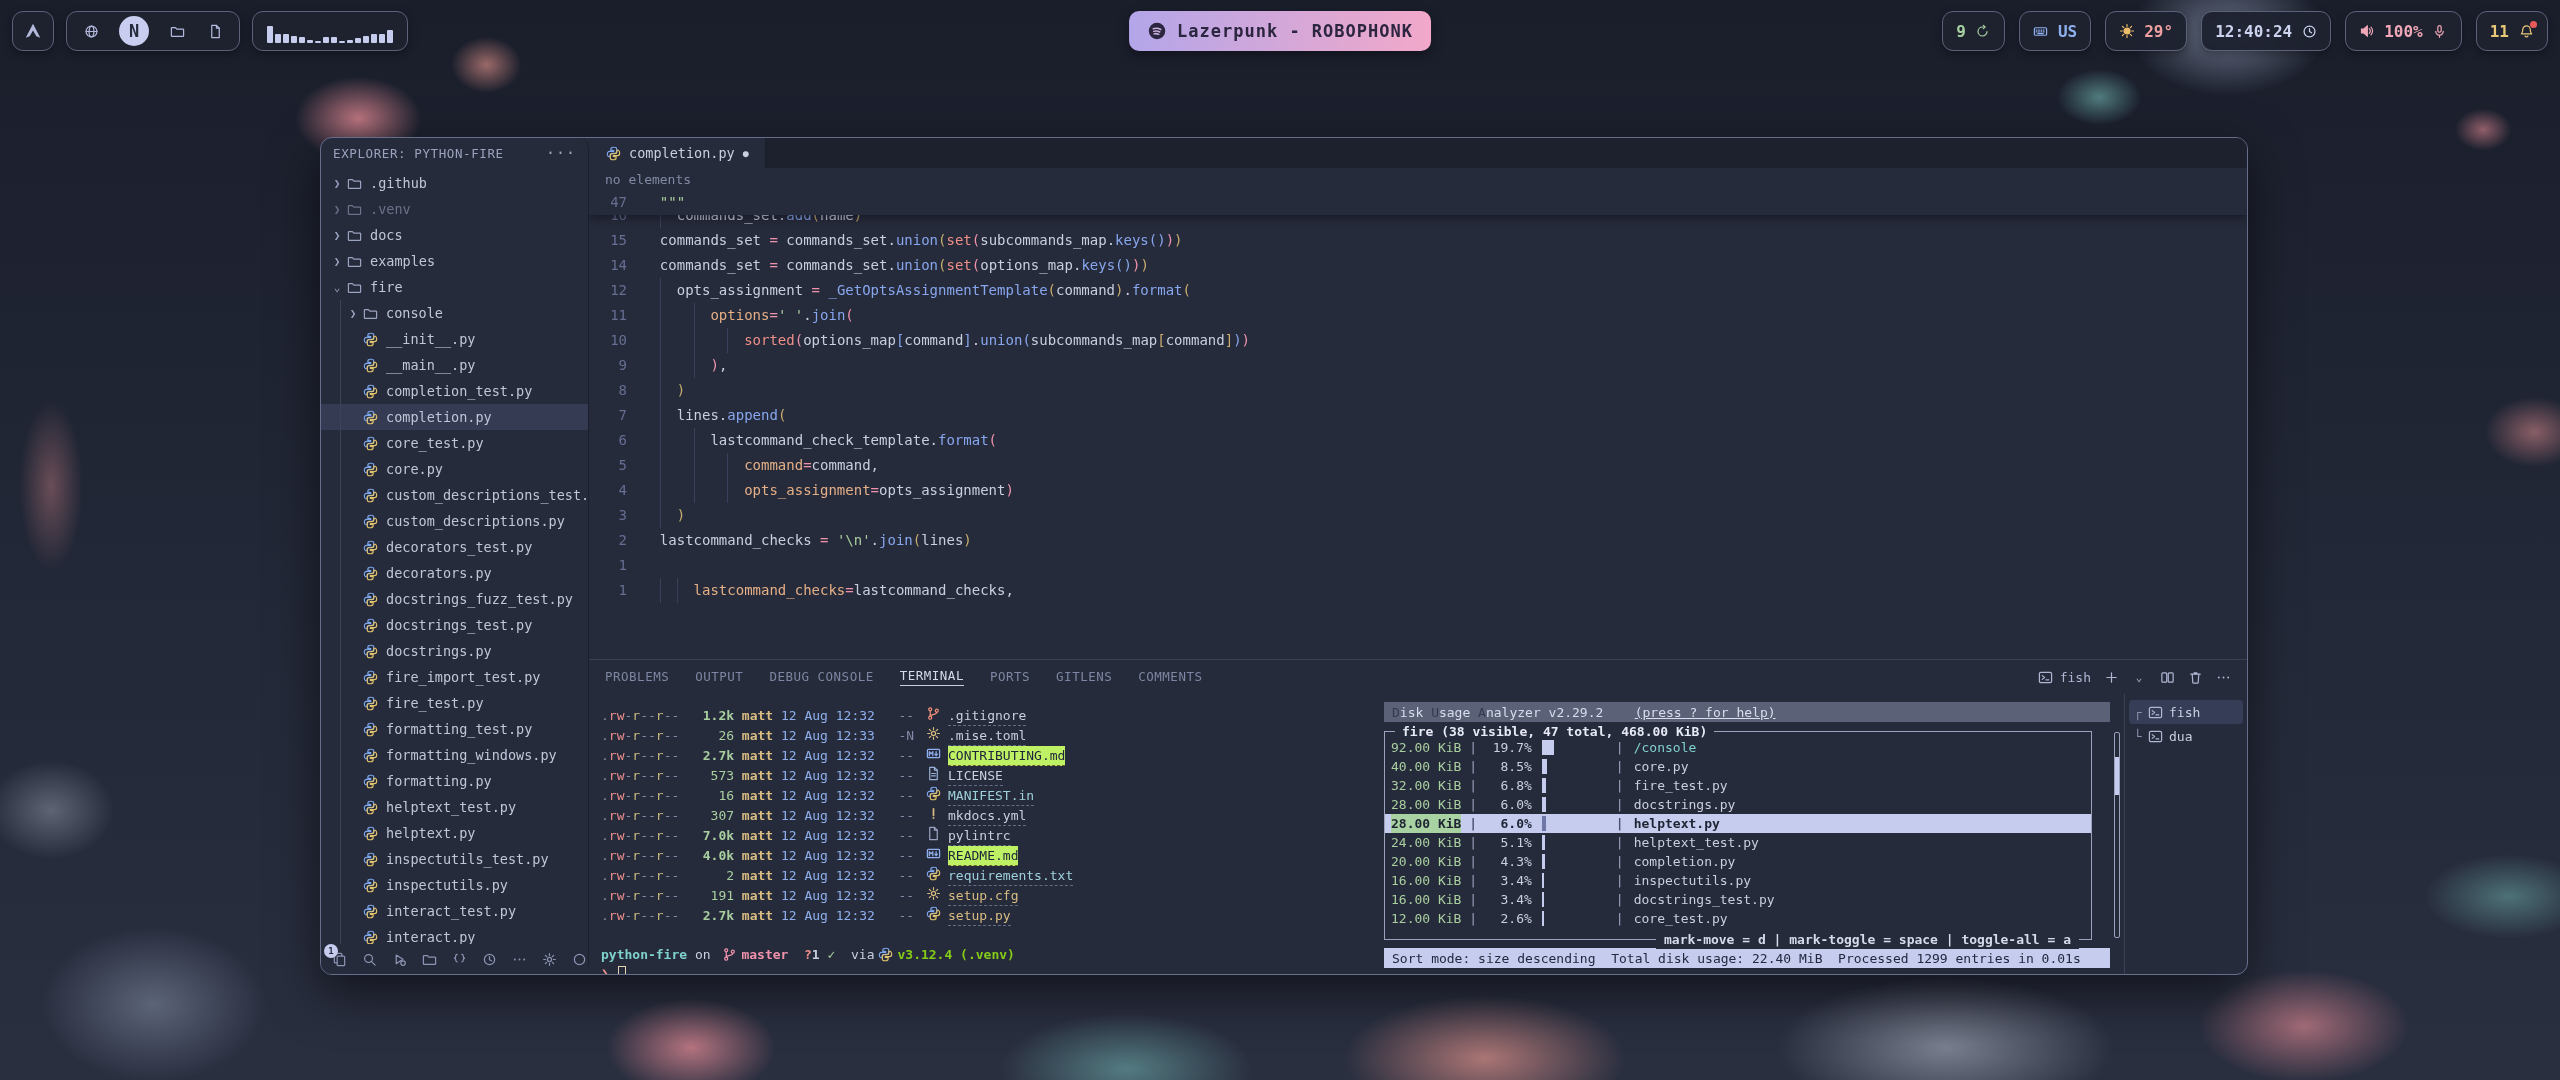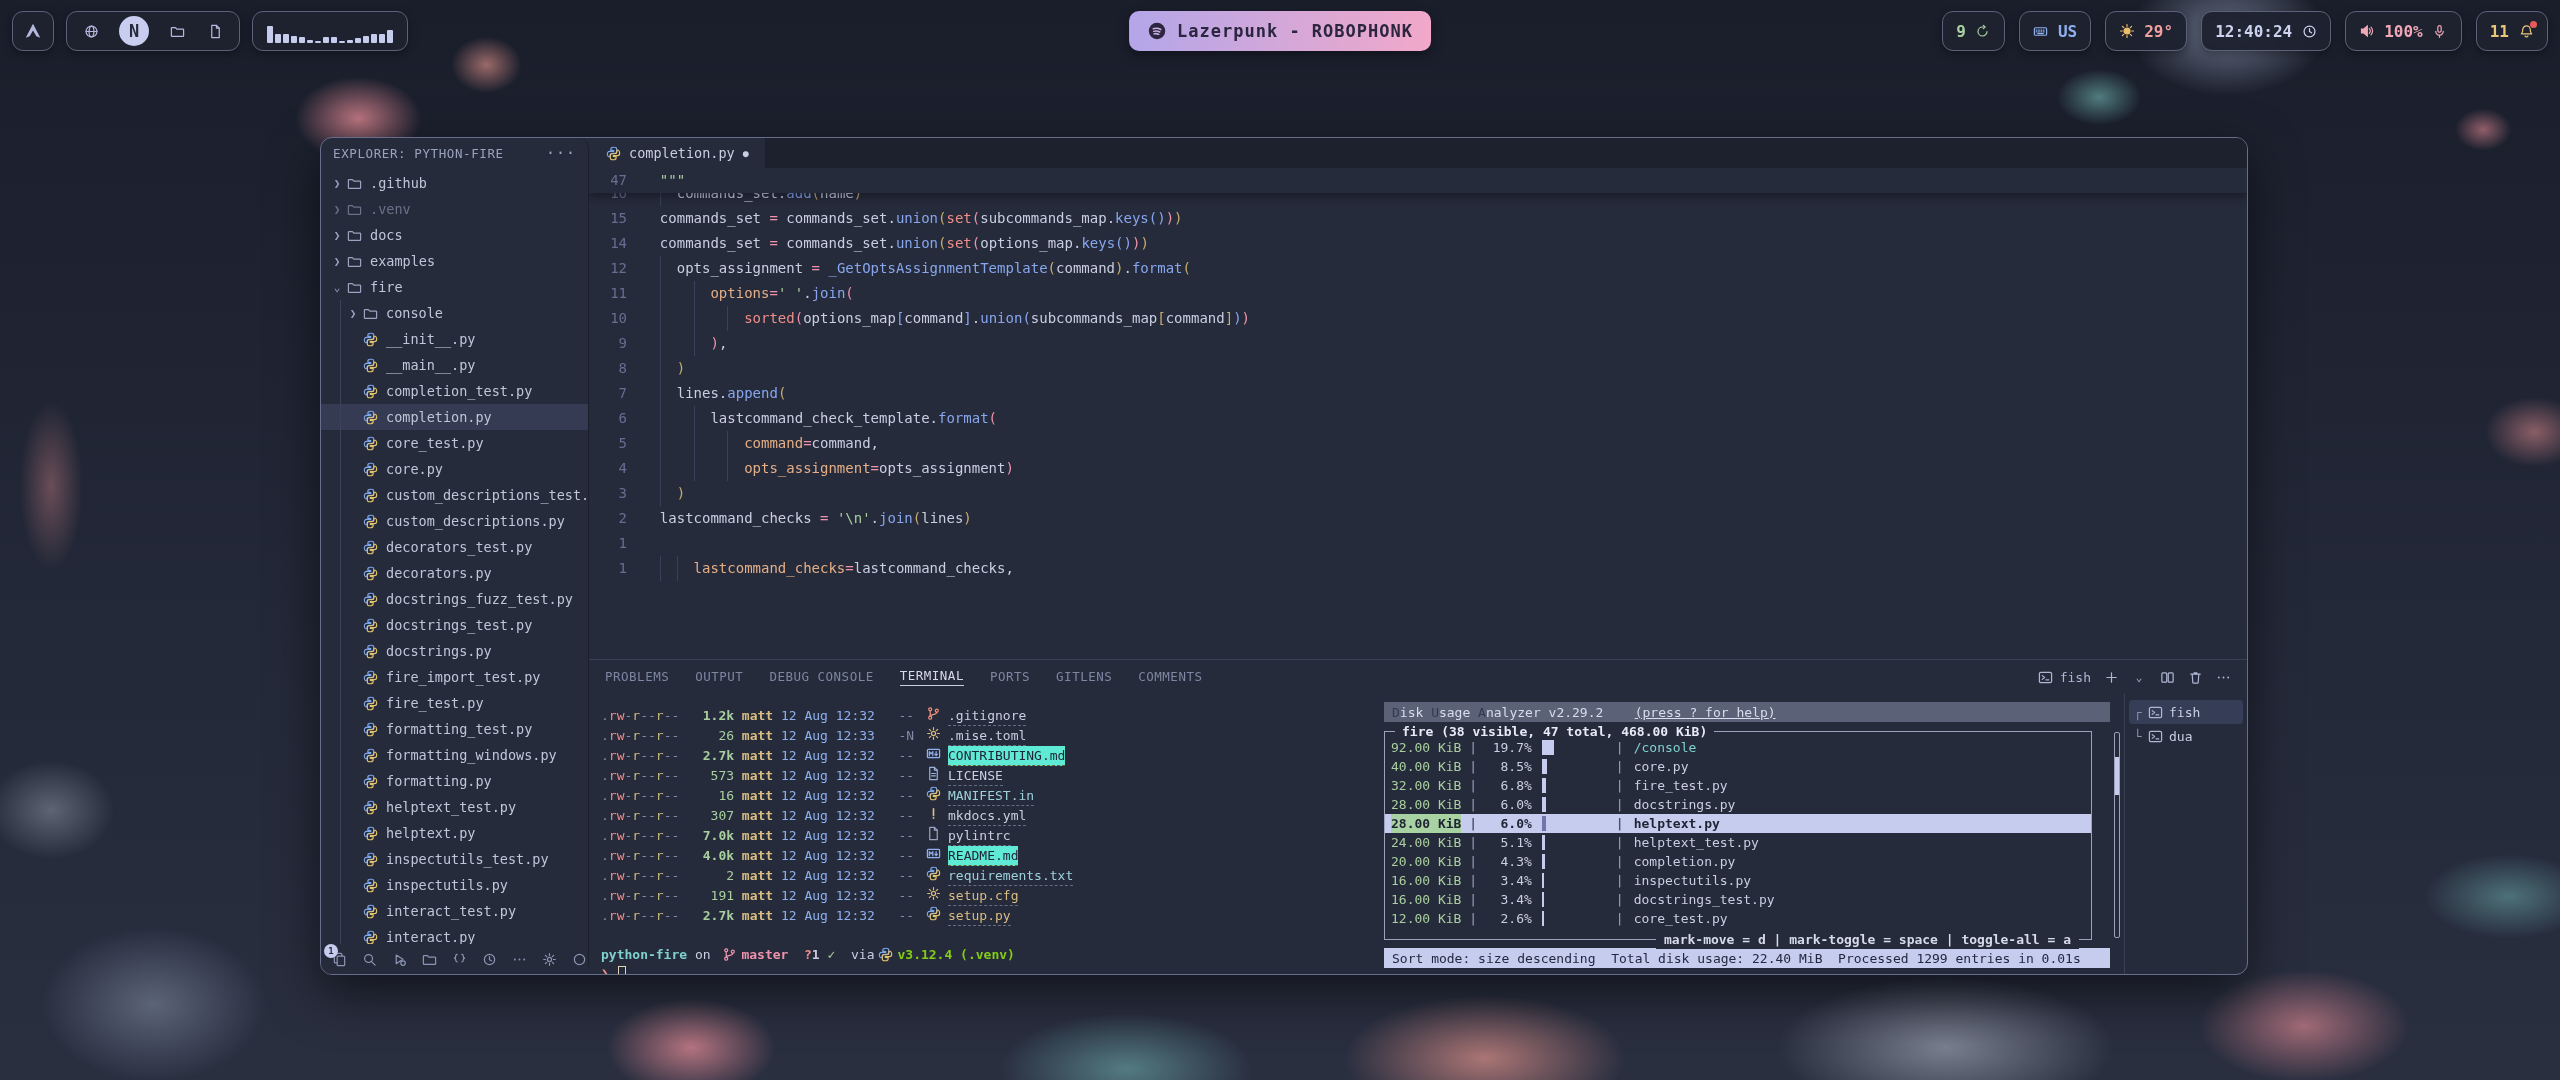--- a/index.html
+++ b/index.html
@@ -111,21 +111,21 @@
   .frow { display:flex; white-space:pre; }
   .c-perm-dim{color:#818aa6} .c-perm-red{color:#ee8d8d} .c-perm-gold{color:#c8b980}
   .f-size { width:5ch; text-align:right; color:#a9cf9f; margin-left:2ch; }
   .f-size.b { font-weight:bold; }
   .f-user { color:#d9bd82; font-weight:bold; margin-left:1ch; }
   .f-date { color:#8fb0ee; margin-left:1ch; }
   .f-attr { color:#818aa6; margin-left:3ch; width:2ch; }
   .f-ic { width:18px; display:inline-flex; justify-content:center; margin:0 6px 0 10px; }
   .f-name { color:#c9cee0; border-bottom:1px dashed rgba(154,163,192,.55); }
   .f-name.cyan { color:#9ed0dc; } .f-name.yel { color:#d9bd82; }
-  .f-hl { background:#5eead4; display:inline-flex; }
+  .f-hl { background:#bef264; display:inline-flex; }
   .f-hl .f-name { color:#20263a; border-bottom-color:#6b5d2c; }
   .prompt { margin-top:19px; display:flex; align-items:center; white-space:pre; font-weight:bold; }
   .p-dir{color:#7fd1cd} .p-plain{color:#c9cee0; font-weight:normal} .p-branch{color:#ef93ad}
   .p-q{color:#ef8f88} .p-n{color:#c9cee0} .p-ok{color:#a9cf9f} .p-ver{color:#84cc16}
   .p-icon { display:inline-flex; width:15px; margin:0 4px; }
   .prompt2 { display:flex; align-items:center; margin-top:0; }
   .p-sym { color:#ef8f88; font-weight:bold; }
   .cursor-outline { display:inline-block; width:8px; height:15px; border:1px solid #e3d3b3; margin-left:9px; }
 
   
@@ -729,20 +729,21 @@
               <path stroke="#7ea6ec" d="M7.9 1.3c-1.7 0-2.7.7-2.7 1.9v1.6h3v.9H3.7c-1.3 0-2.3 1-2.3 2.9 0 1.5.5 2.5 1.5 2.9h1.5V9.9c0-1.2 1-2.1 2.2-2.1h2.8c1.1 0 2-.9 2-2V3.2c0-1.2-1-1.9-2.7-1.9z"></path>
               <path stroke="#e3c46e" d="M8.1 14.7c1.7 0 2.7-.7 2.7-1.9v-1.6h-3v-.9h4.5c1.3 0 2.3-1 2.3-2.9 0-1.5-.5-2.5-1.5-2.9h-1.5v1.6c0 1.2-1 2.1-2.2 2.1H6.6c-1.1 0-2 .9-2 2v2.6c0 1.2 1 1.9 2.7 1.9z"></path>
               <circle cx="6.4" cy="3.2" r=".6" fill="#7ea6ec" stroke="none"></circle>
               <circle cx="9.6" cy="12.8" r=".6" fill="#e3c46e" stroke="none"></circle>
             </svg>
           </span>
         <span>completion.py</span>
         <span class="dot">●</span>
       </div>
     </div>
+    <div class="breadcrumb">no elements</div>
     <div class="code" id="code">
         <div class="crow sticky"><span class="ln">47</span><span class="lx"><span class="tk-s">  """</span></span></div>
         <div class="crow cut"><span class="ln">16</span><span class="lx"><span class="gds"><i style="left: 2ch;"></i></span><span class="tk-d">    commands_set.</span><span class="tk-f">add</span><span class="tk-g">(</span><span class="tk-d">name</span><span class="tk-g">)</span></span></div>
         <div class="crow"><span class="ln">15</span><span class="lx"><span class="tk-d">  commands_set </span><span class="tk-o">=</span><span class="tk-d"> commands_set.</span><span class="tk-f">union</span><span class="tk-g">(</span><span class="tk-b">set</span><span class="tk-m">(</span><span class="tk-d">subcommands_map.</span><span class="tk-f">keys</span><span class="tk-u">()</span><span class="tk-m">)</span><span class="tk-g">)</span></span></div>
         <div class="crow"><span class="ln">14</span><span class="lx"><span class="tk-d">  commands_set </span><span class="tk-o">=</span><span class="tk-d"> commands_set.</span><span class="tk-f">union</span><span class="tk-g">(</span><span class="tk-b">set</span><span class="tk-m">(</span><span class="tk-d">options_map.</span><span class="tk-f">keys</span><span class="tk-u">()</span><span class="tk-m">)</span><span class="tk-g">)</span></span></div>
         <div class="crow"><span class="ln">12</span><span class="lx"><span class="gds"><i style="left: 2ch;"></i></span><span class="tk-d">    opts_assignment </span><span class="tk-o">=</span><span class="tk-d"> </span><span class="tk-f">_GetOptsAssignmentTemplate</span><span class="tk-g">(</span><span class="tk-d">command</span><span class="tk-g">)</span><span class="tk-d">.</span><span class="tk-f">format</span><span class="tk-g">(</span></span></div>
         <div class="crow"><span class="ln">11</span><span class="lx"><span class="gds"><i style="left: 2ch;"></i><i style="left: 6ch;"></i></span><span class="tk-d">        </span><span class="tk-p">options</span><span class="tk-o">=</span><span class="tk-s">' '</span><span class="tk-d">.</span><span class="tk-f">join</span><span class="tk-m">(</span></span></div>
         <div class="crow"><span class="ln">10</span><span class="lx"><span class="gds"><i style="left: 2ch;"></i><i style="left: 6ch;"></i><i style="left: 10ch;"></i></span><span class="tk-d">            </span><span class="tk-b">sorted</span><span class="tk-m">(</span><span class="tk-d">options_map</span><span class="tk-u">[</span><span class="tk-d">command</span><span class="tk-u">]</span><span class="tk-d">.</span><span class="tk-f">union</span><span class="tk-u">(</span><span class="tk-d">subcommands_map</span><span class="tk-g">[</span><span class="tk-d">command</span><span class="tk-g">]</span><span class="tk-u">)</span><span class="tk-m">)</span></span></div>
         <div class="crow"><span class="ln">9</span><span class="lx"><span class="gds"><i style="left: 2ch;"></i><i style="left: 6ch;"></i></span><span class="tk-d">        </span><span class="tk-m">)</span><span class="tk-d">,</span></span></div>
         <div class="crow"><span class="ln">8</span><span class="lx"><span class="gds"><i style="left: 2ch;"></i></span><span class="tk-d">    </span><span class="tk-g">)</span></span></div>

